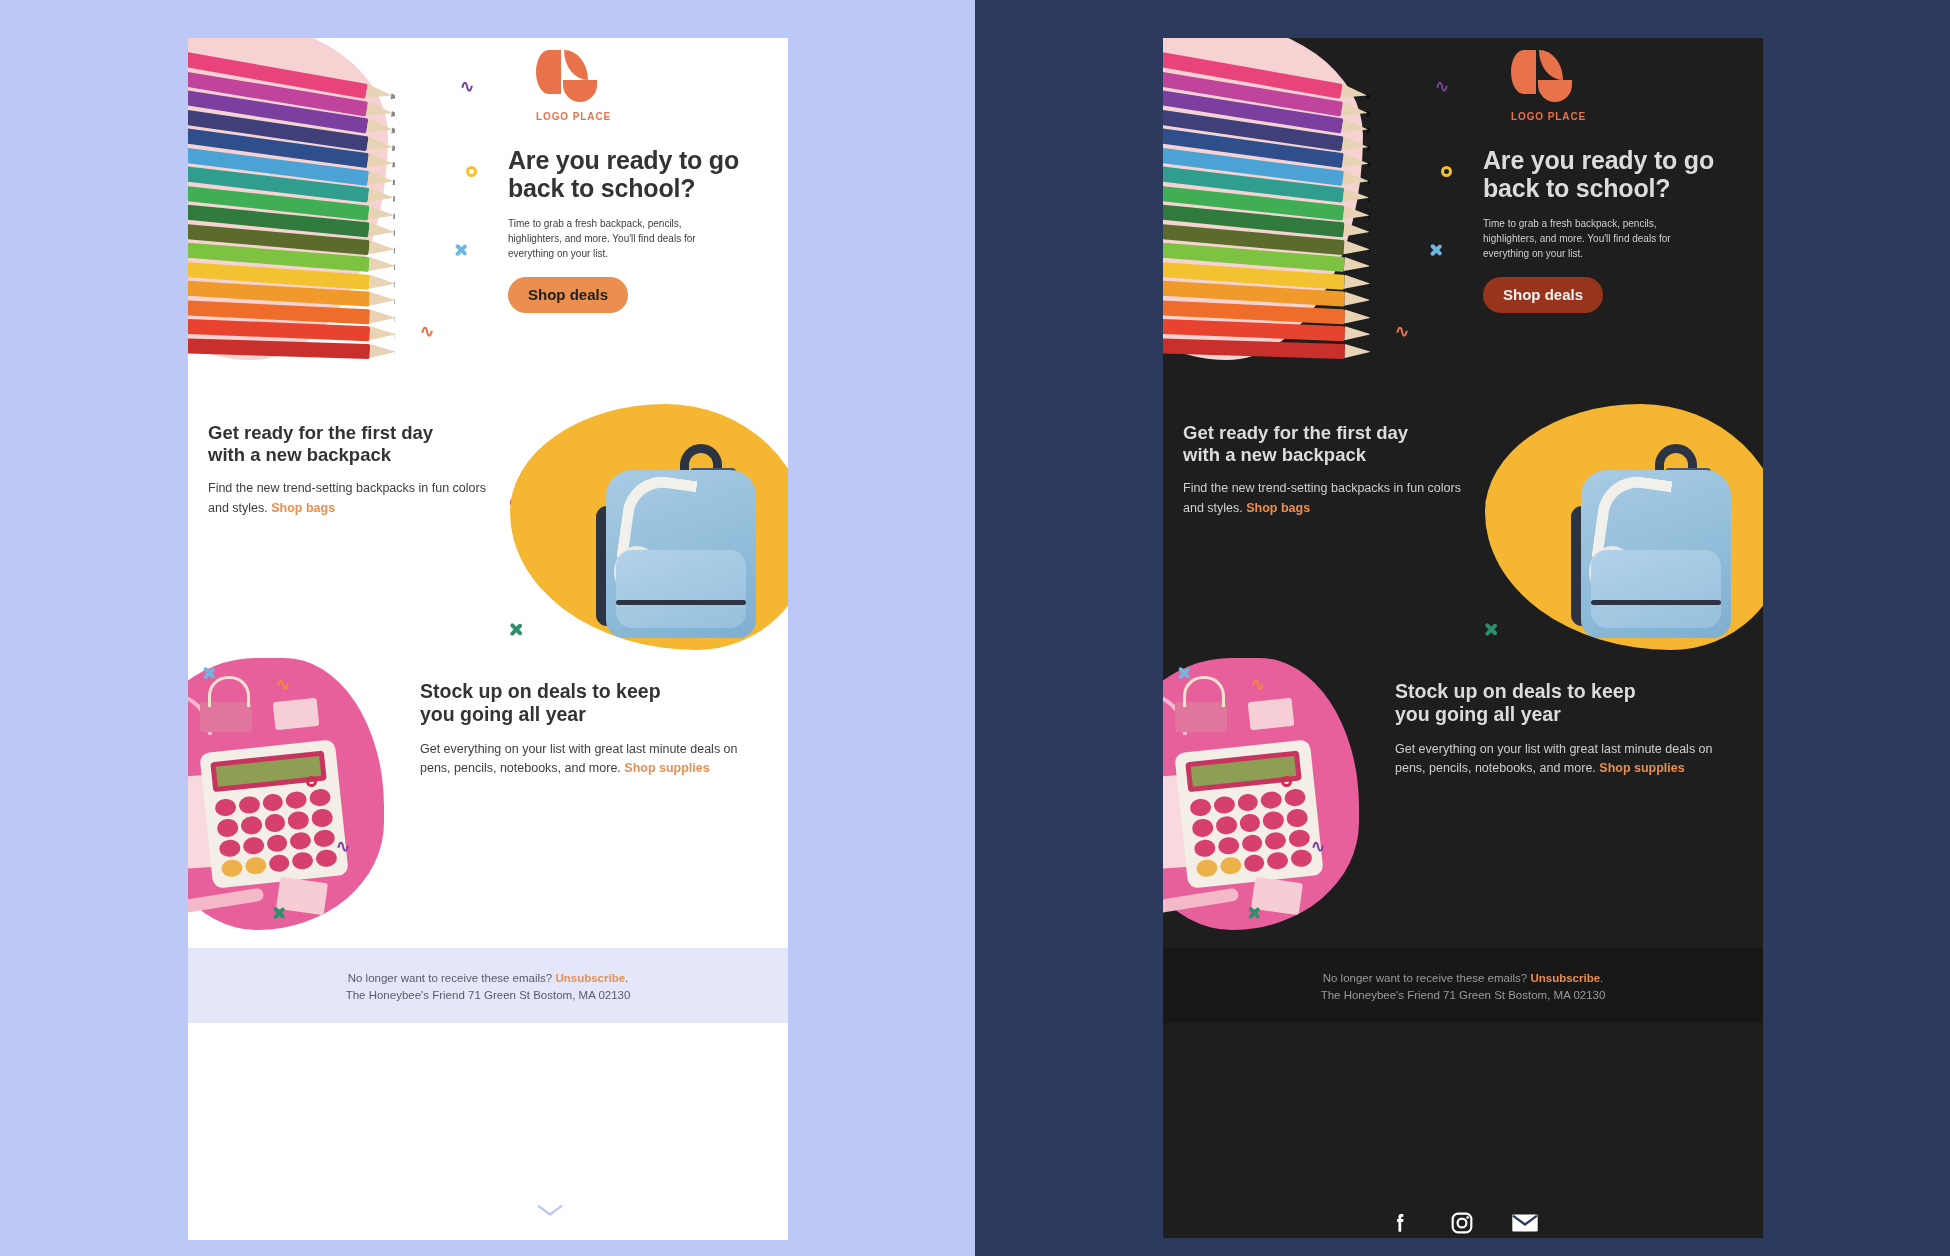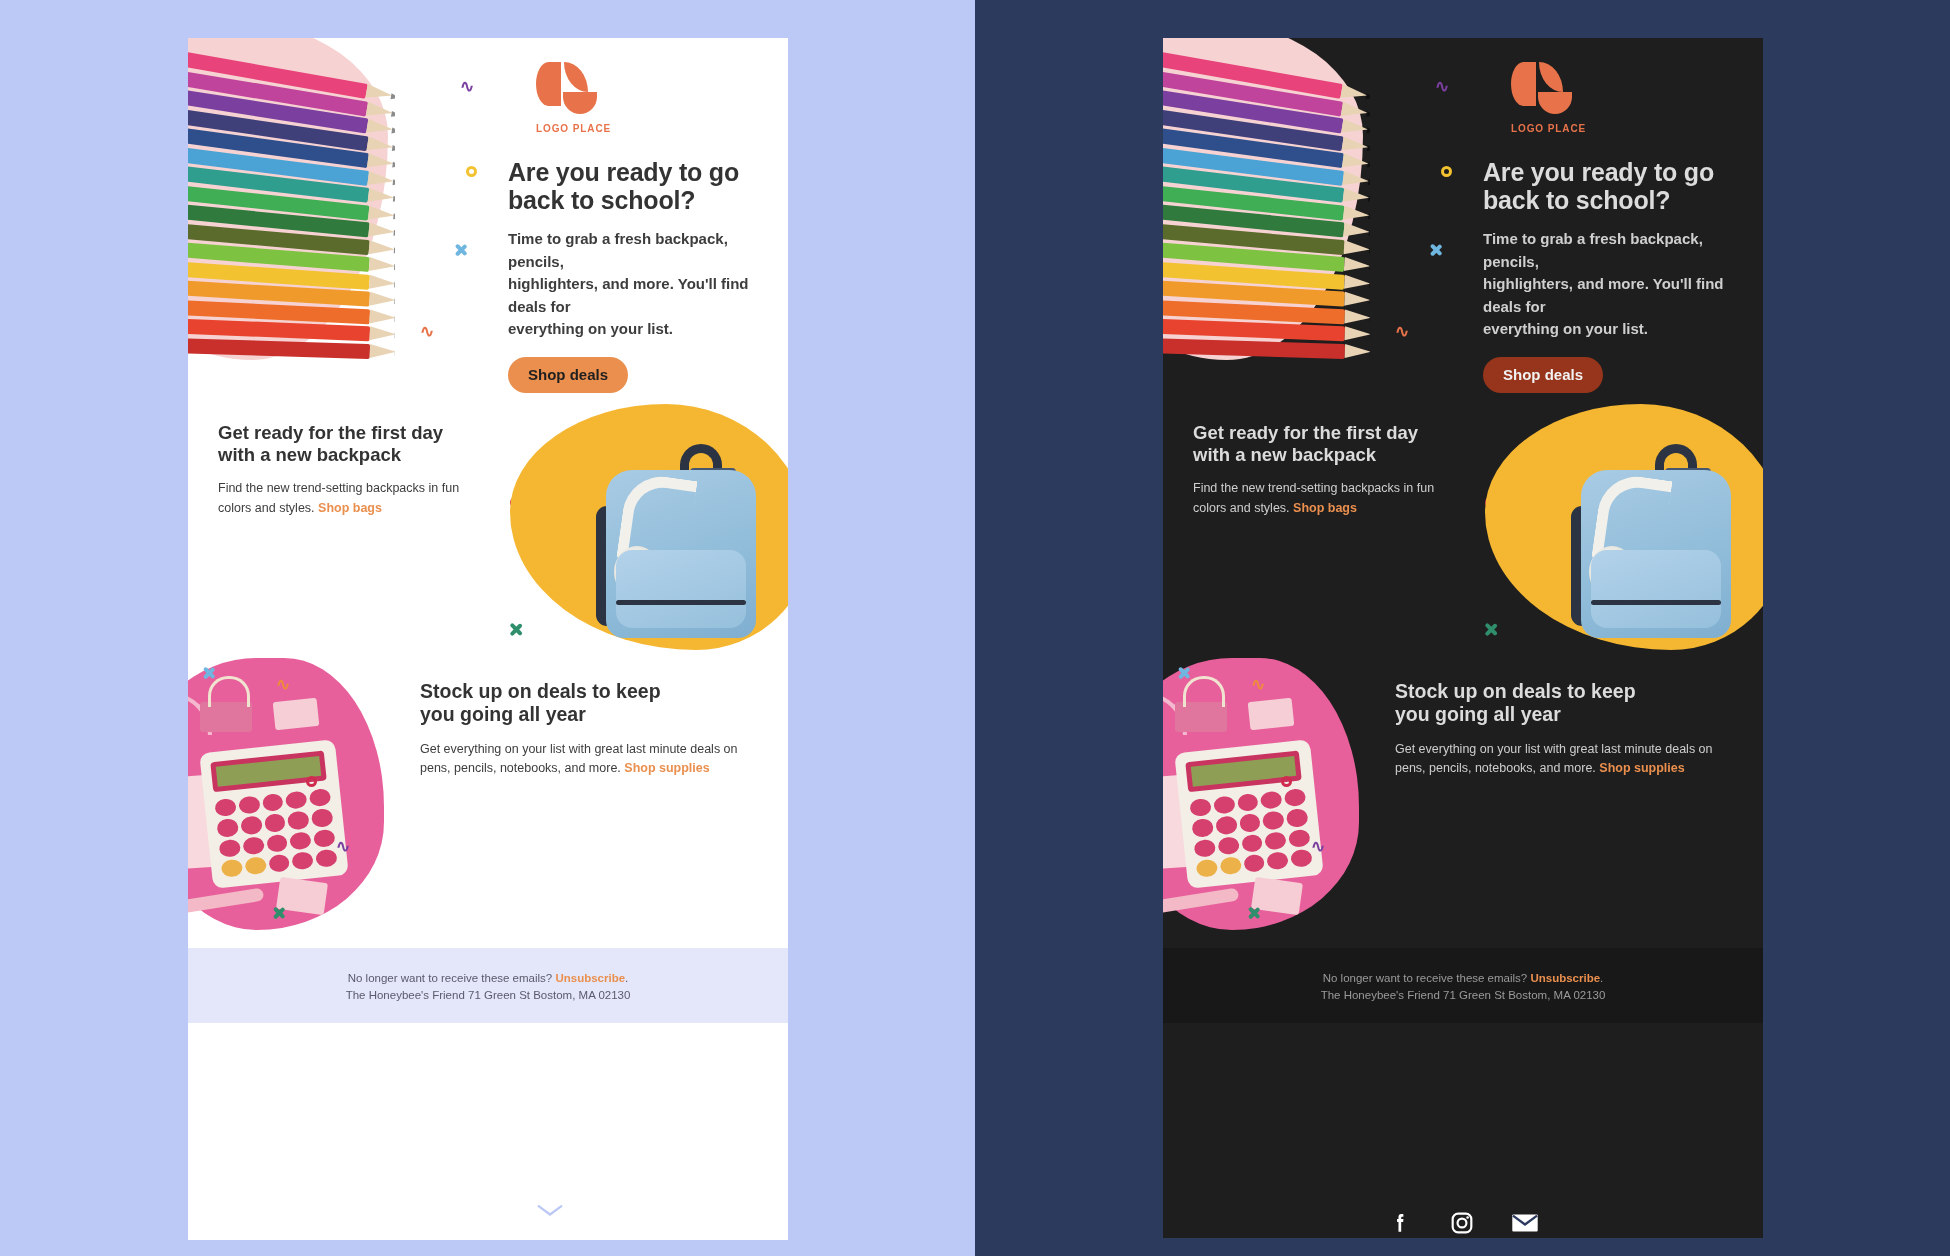--- a/index.html
+++ b/index.html
@@ -55,21 +55,21 @@
   }
   .pencil::before {
     content: ""; position: absolute; right: -34px; top: 4.5px;
     width: 0; height: 0; z-index: 2;
     border-top: 3px solid transparent;
     border-bottom: 3px solid transparent;
     border-left: 9px solid rgba(0,0,0,.45);
   }
 
   .hero-right { position: absolute; left: 230px; top: 0; width: 370px; }
-  .logo-wrap { padding-top: 24px; padding-left: 118px; }
+  .logo-wrap { padding-top: 12px; padding-left: 118px; }
   .logo-mark { width: 56px; height: 56px; position: relative; }
   .petal-l {
     position: absolute; left: 0; top: 0; width: 25px; height: 44px;
     background: #e8734a;
     border-radius: 25px 0 0 25px / 44px 0 0 44px;
   }
   .petal-r {
     position: absolute; left: 28px; top: 0; width: 24px; height: 30px;
     background: #e8734a;
     border-radius: 0 24px 0 24px / 0 30px 0 30px;
@@ -87,23 +87,22 @@
   .hero-copy { padding-left: 90px; padding-right: 24px; padding-top: 24px; }
 
   h1.hl {
     font-size: 25px; line-height: 1.12; font-weight: bold;
     letter-spacing: -.2px; white-space: pre-line;
   }
   .light h1.hl { color: #333333; }
   .dark  h1.hl { color: #dcdcdc; }
 
   p.body {
-    font-size: 15px; line-height: 1.50; margin-top: 14px;
+    font-size: 10px; line-height: 1.50; margin-top: 14px;
     white-space: pre-line;
-    font-weight: bold;
   }
   .light p.body { color: #3d3d3d; }
   .dark  p.body { color: #cfcfcf; }
 
   .btn {
     display: inline-block; margin-top: 16px;
     padding: 9px 20px 10px; border-radius: 20px;
     font-size: 15px; font-weight: bold; cursor: pointer;
     border: none;
   }
@@ -120,21 +119,21 @@
   .dd-x::before { transform: translateX(-50%) rotate(45deg); }
   .dd-x::after  { transform: translateX(-50%) rotate(-45deg); }
   .dd-x { background: transparent !important; }
   .dd-x.c-blue::before, .dd-x.c-blue::after { background: #6fb7e0; }
   .dd-x.c-green::before, .dd-x.c-green::after { background: #2f8f6c; }
 
   .squiggle { font-weight: bold; font-size: 17px; line-height: 1; }
 
   
   .sec2 { position: relative; height: 258px; }
-  .sec2-copy { padding: 22px 0 0 30px; width: 300px; }
+  .sec2-copy { padding: 22px 0 0 20px; width: 300px; }
   h2.hl2 { font-size: 18.5px; line-height: 1.2; font-weight: bold; white-space: pre-line; }
   .light h2.hl2 { color: #333333; }
   .dark  h2.hl2 { color: #dcdcdc; }
   p.body2 { font-size: 12.5px; line-height: 1.55; margin-top: 13px; }
   .light p.body2 { color: #3d3d3d; }
   .dark  p.body2 { color: #cfcfcf; }
   a.inline-link { color: #ea8f4e; font-weight: bold; text-decoration: none; cursor: pointer; }
 
   .blob-yellow {
     position: absolute; left: 322px; top: 4px;

